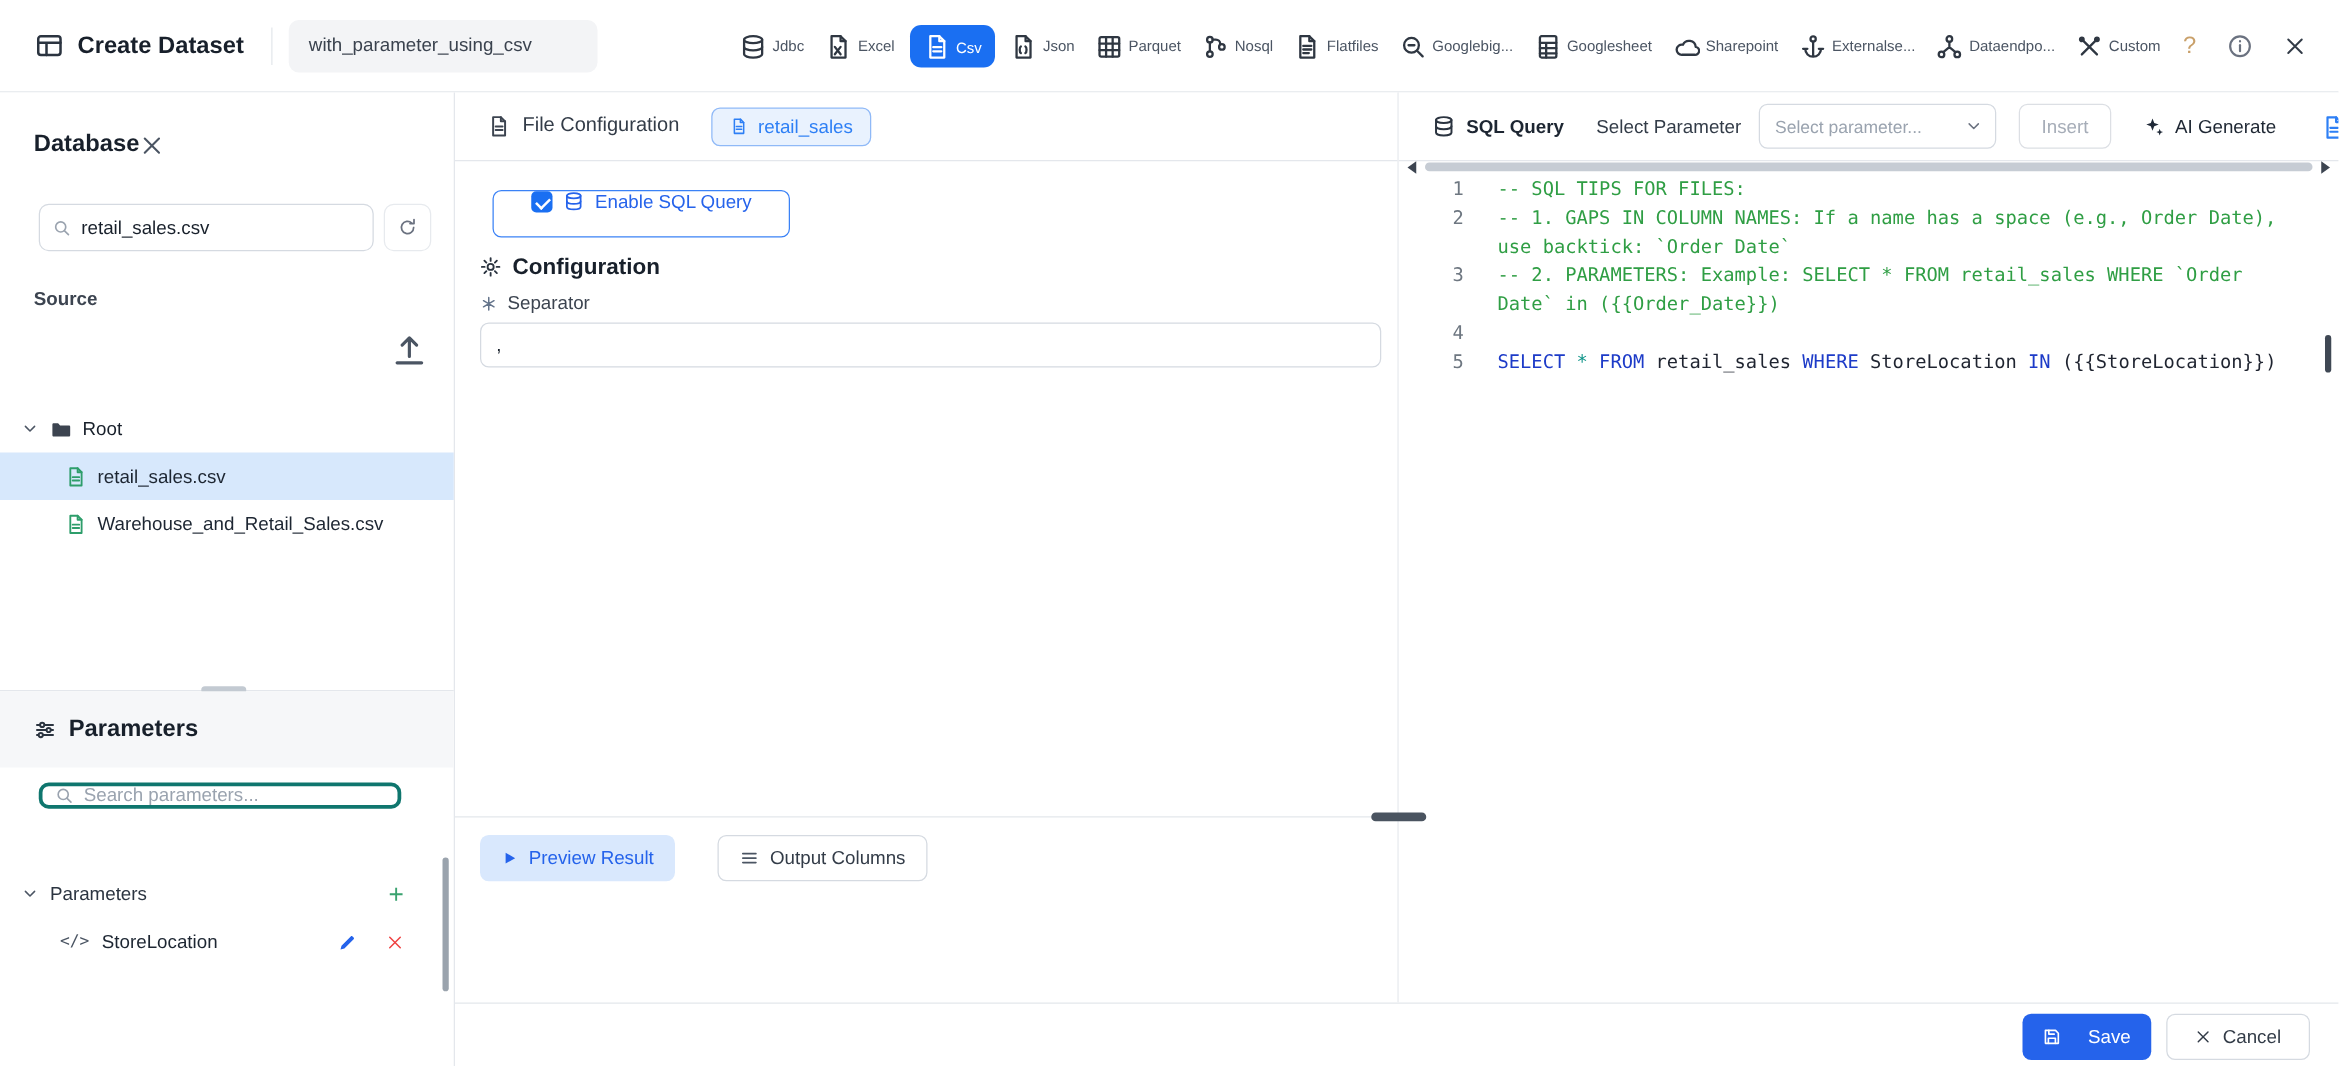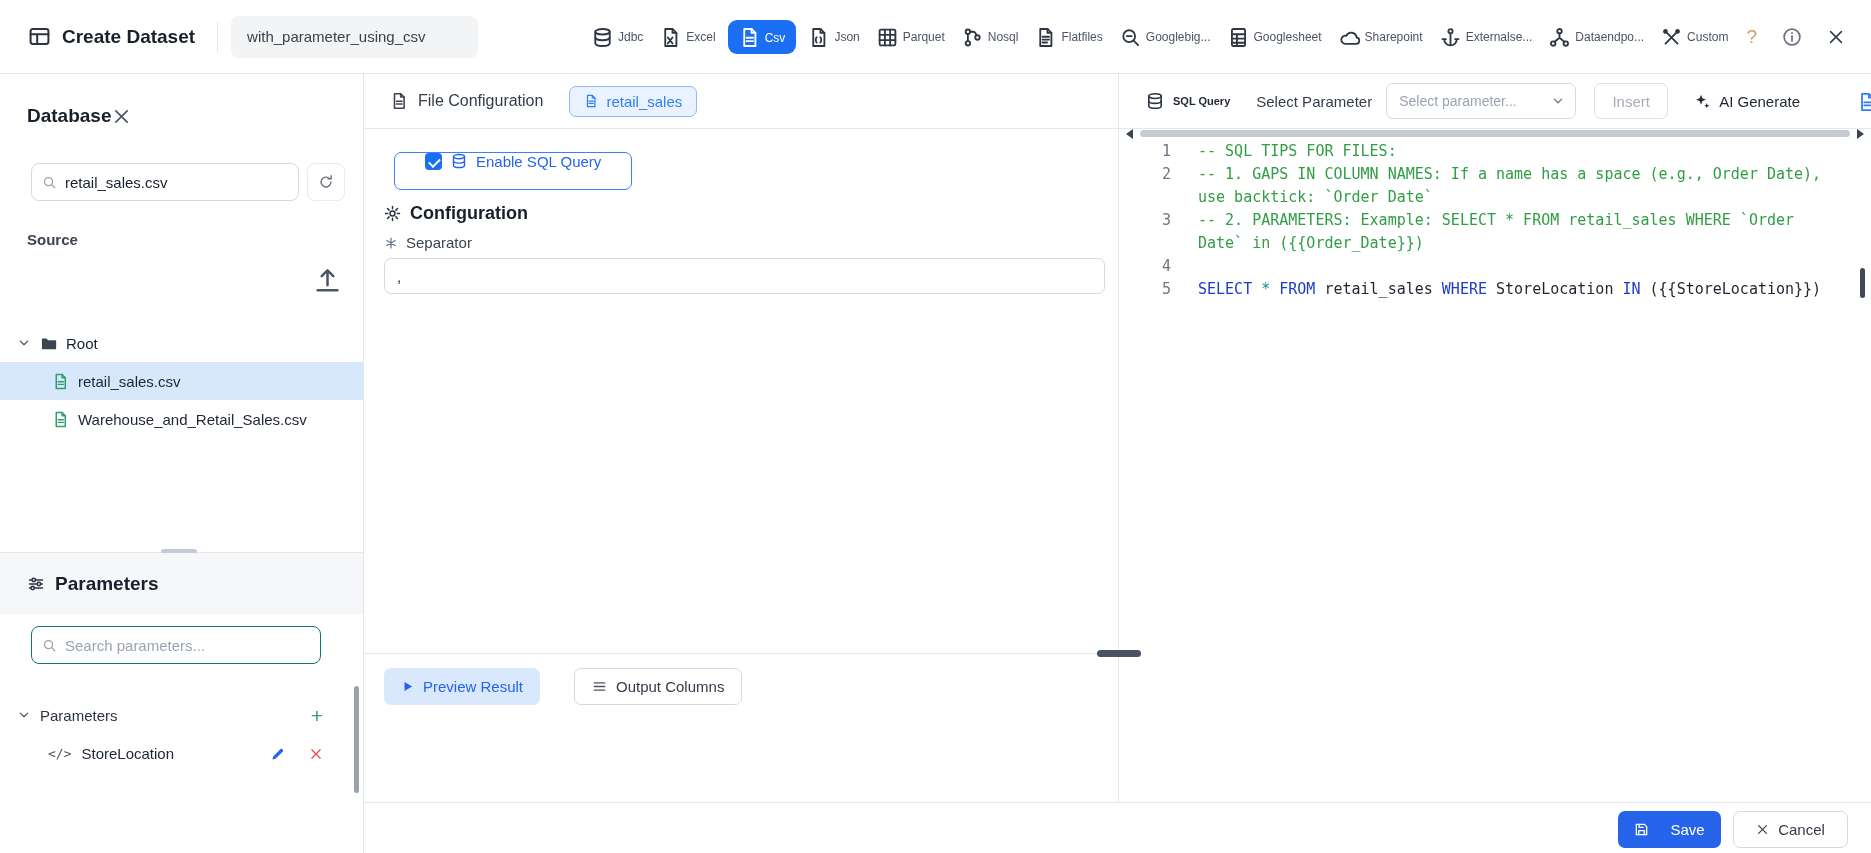--- a/index.html
+++ b/index.html
@@ -56,21 +56,21 @@
   .folder{width:17px;height:17px;color:#3c4450}
   .tree-file{height:38px;display:flex;align-items:center;gap:9px;padding-left:52px;font-size:15px;color:#1d2632;cursor:pointer}
   .tree-file.selected{background:#d7e8fc}
   .tree-file .icon{width:17px;height:17px;color:#2e9e6b}
   .sb-divider{position:absolute;left:0;top:478px;width:100%;height:1px;background:#e4e7ec}
   .sb-divider-handle{position:absolute;left:161px;top:475px;width:36px;height:6px;border-radius:3px;background:#c3cad2;cursor:row-resize}
   .params-header{position:absolute;left:0;top:479px;width:100%;height:61px;background:#f6f7f9;
                  display:flex;align-items:center;gap:10px;padding-left:27px}
   .params-header .icon{width:18px;height:18px;color:#2b3440}
   .params-title{font-size:19px;font-weight:700;color:#18202b}
-  .param-search{position:absolute;left:31px;top:552px;width:290px;height:38px;border:1px solid #0f766e;border-radius:8px;
+  .param-search{position:absolute;left:31px;top:552px;width:290px;height:21px;border:3px solid #0f766e;border-radius:8px;
                 display:flex;align-items:center;padding:0 10px;gap:8px;background:#fff}
   .param-search .icon{width:15px;height:15px;color:#9aa3af}
   .param-search input{border:0;outline:0;background:transparent;font:inherit;font-size:15px;color:#18202b;width:100%}
   .param-search input::placeholder{color:#9aa3af}
   .param-group-row{position:absolute;left:0;top:623px;width:100%;height:36px;display:flex;align-items:center;gap:9px;
                    padding:0 40px 0 17px}
   .param-group-label{font-size:15px;color:#2b3440;flex:1}
   .plus-btn{font-size:21px;line-height:1;color:#3aa26f;cursor:pointer}
   #param-list{position:absolute;left:0;top:661px;width:100%}
   .param-item{height:37px;display:flex;align-items:center;gap:10px;padding:0 40px 0 48px}
@@ -111,21 +111,21 @@
   .output-btn{position:absolute;left:210px;top:594px;height:37px;padding:0 17px;background:#fff;color:#333c48;
               border:1px solid #d5dae1;border-radius:7px;display:flex;align-items:center;gap:9px;font-size:15px;cursor:pointer}
   .output-btn .icon{width:15px;height:15px;color:#4b5563}
   .splitter-handle{position:absolute;left:1097px;top:650px;width:44px;height:7px;border-radius:4px;background:#4a5460;z-index:5;cursor:col-resize}
 
   
   #sqlpanel{position:absolute;left:1119px;top:74px;width:752px;height:728px;background:#fff}
   .sql-header{position:absolute;top:0;left:0;width:100%;height:55px;border-bottom:1px solid #e4e7ec;
               display:flex;align-items:center;padding-left:27px;overflow:hidden}
   .sql-db-icon{width:18px;height:18px;color:#2b3440}
-  .sql-title{font-size:11px;font-weight:600;color:#1d2632;margin-left:9px;white-space:nowrap}
+  .sql-title{font-size:15px;font-weight:600;color:#1d2632;margin-left:9px;white-space:nowrap}
   .selparam-label{font-size:15px;font-weight:500;color:#333c48;margin-left:26px;white-space:nowrap}
   .param-select{margin-left:14px;width:190px;height:36px;border:1px solid #d5dae1;border-radius:7px;background:#fff;
                 display:flex;align-items:center;justify-content:space-between;padding:0 10px 0 12px;cursor:pointer}
   .param-select .ph{font-size:14px;color:#9aa3af;white-space:nowrap;overflow:hidden}
   .param-select .icon{width:14px;height:14px;color:#6b7280}
   .insert-btn{margin-left:18px;width:74px;height:36px;border:1px solid #dcdfe4;border-radius:7px;background:#fff;
               display:flex;align-items:center;justify-content:center;font-size:15px;color:#a6adb8;cursor:pointer}
   .ai-gen{margin-left:26px;display:flex;align-items:center;gap:8px;font-size:15px;color:#1d2632;cursor:pointer;white-space:nowrap}
   .ai-gen .icon{width:17px;height:17px;color:#1f2937}
   .clip-icon{position:absolute;right:-6px;top:18px;width:20px;height:20px;color:#2d7ff5}

